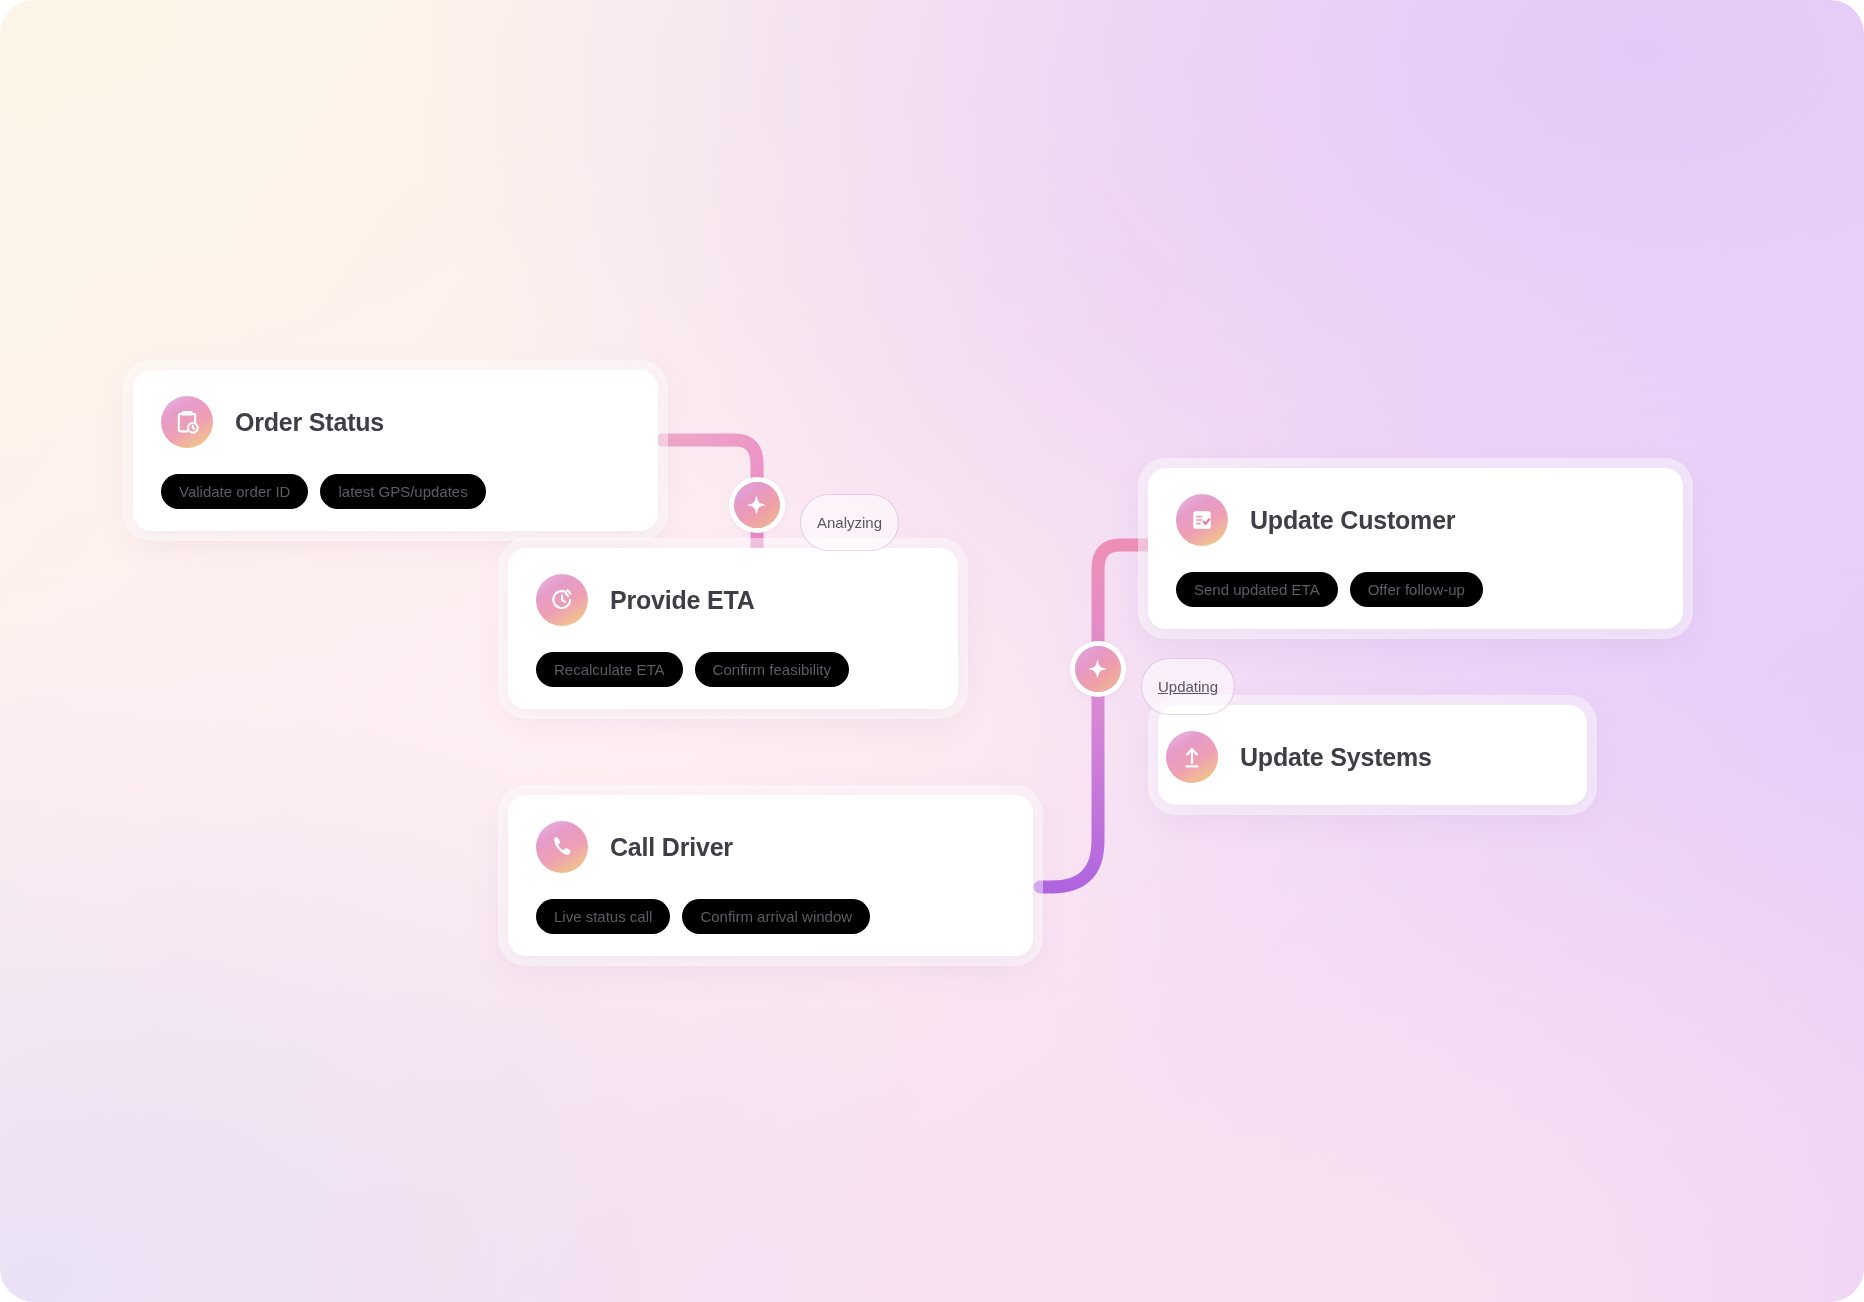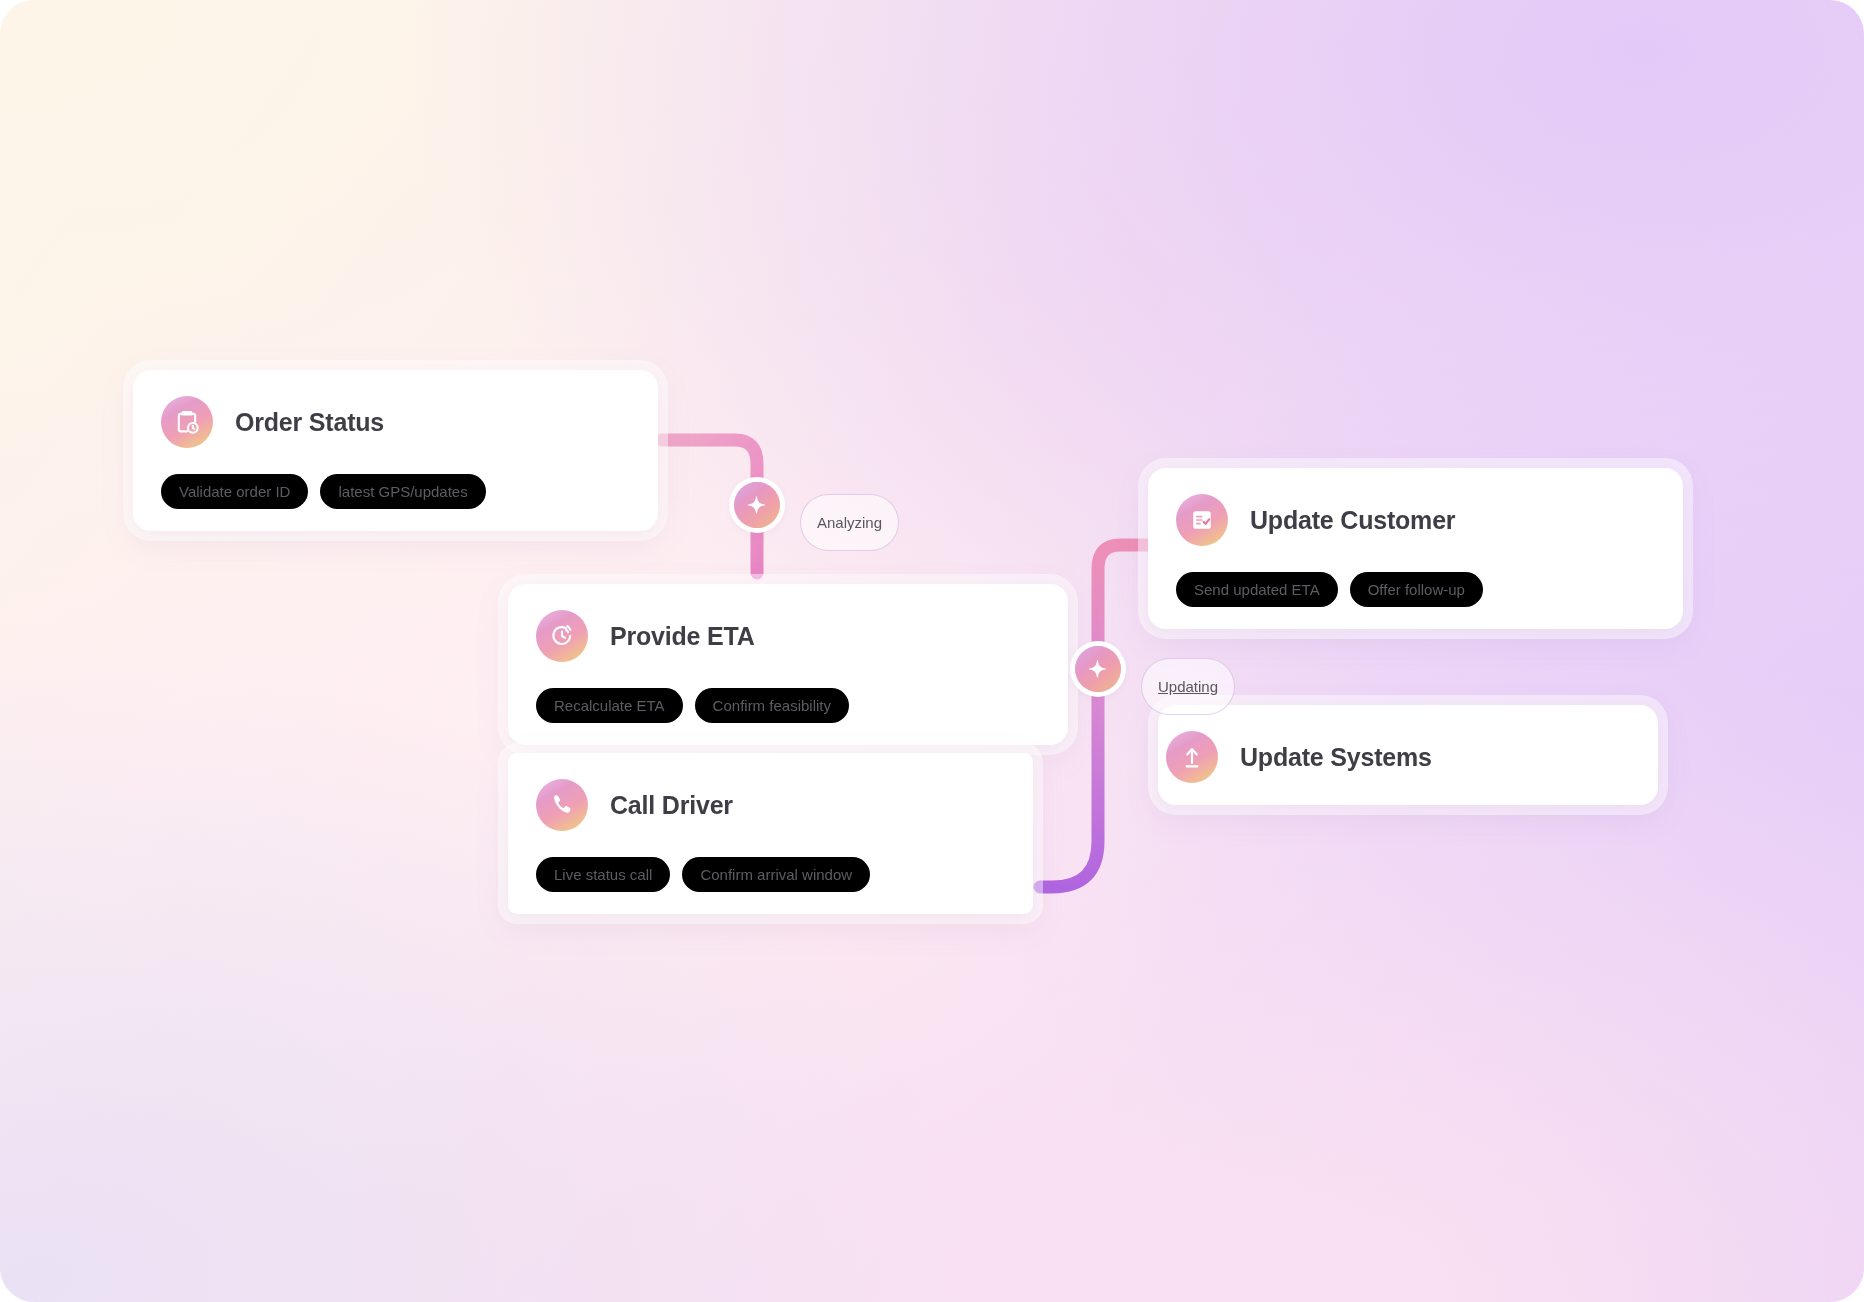--- a/index.html
+++ b/index.html
@@ -168,39 +168,39 @@
         </svg>
       </span>
       <span class="card-title">Order Status</span>
     </div>
     <div class="tags">
       <span class="tag">Validate order ID</span>
       <span class="tag">latest GPS/updates</span>
     </div>
   </div>
 
-  <div class="card" id="card-provide-eta" style="left:508px; top:584px; width:560px;">
+  <div class="card" id="card-provide-eta" style="left:508px; top:548px; width:450px;">
     <div class="card-head">
       <span class="avatar">
         <svg width="28" height="28" viewBox="0 0 24 24" fill="none" stroke="#ffffff" stroke-width="1.8" stroke-linecap="round" stroke-linejoin="round">
           <path d="M15.5 5.4A7.2 7.2 0 1 0 19 12"></path>
           <path d="M12 8.2V12l2.6 1.6"></path>
           <path d="M16.6 3.6a8.6 8.6 0 0 1 2.6 3"></path>
           <path d="M15.4 6.6a5.4 5.4 0 0 1 1.8 2.2"></path>
         </svg>
       </span>
       <span class="card-title">Provide ETA</span>
     </div>
     <div class="tags">
       <span class="tag">Recalculate ETA</span>
       <span class="tag">Confirm feasibility</span>
     </div>
   </div>
 
-  <div class="card" id="card-call-driver" style="left:508px; top:753px; width:525px;border-radius:9px;">
+  <div class="card" id="card-call-driver" style="left:508px; top:795px; width:525px;">
     <div class="card-head">
       <span class="avatar">
         <svg width="26" height="26" viewBox="0 0 24 24" fill="#ffffff">
           <path d="M6.8 3.4c.7-.3 1.5 0 1.9.7l1.4 2.5c.4.7.2 1.5-.4 2l-1 .8c-.2.2-.3.5-.2.8a9.6 9.6 0 0 0 4.5 4.5c.3.1.6 0 .8-.2l.8-1c.5-.6 1.3-.8 2-.4l2.5 1.4c.7.4 1 1.2.7 1.9l-.6 1.4c-.4.9-1.3 1.4-2.2 1.3C12 18.6 5.4 12 4.7 5.2c-.1-.9.4-1.8 1.3-2.2l.8-.4z"></path>
         </svg>
       </span>
       <span class="card-title">Call Driver</span>
     </div>
     <div class="tags">
       <span class="tag">Live status call</span>
@@ -218,21 +218,21 @@
         </svg>
       </span>
       <span class="card-title">Update Customer</span>
     </div>
     <div class="tags">
       <span class="tag">Send updated ETA</span>
       <span class="tag">Offer follow-up</span>
     </div>
   </div>
 
-  <div class="card" id="card-update-systems" style="left:1158px; top:705px; width:500px;padding-left:8px;">
+  <div class="card" id="card-update-systems" style="left:1158px; top:705px; width:429px;padding-left:8px;">
     <div class="card-head">
       <span class="avatar">
         <svg width="28" height="28" viewBox="0 0 24 24" fill="none" stroke="#ffffff" stroke-width="1.9" stroke-linecap="round" stroke-linejoin="round">
           <path d="M12 17.2V5.6"></path>
           <path d="M7.8 9.8 12 5.4l4.2 4.4"></path>
           <path d="M7.4 20h9.2"></path>
         </svg>
       </span>
       <span class="card-title">Update Systems</span>
     </div>

